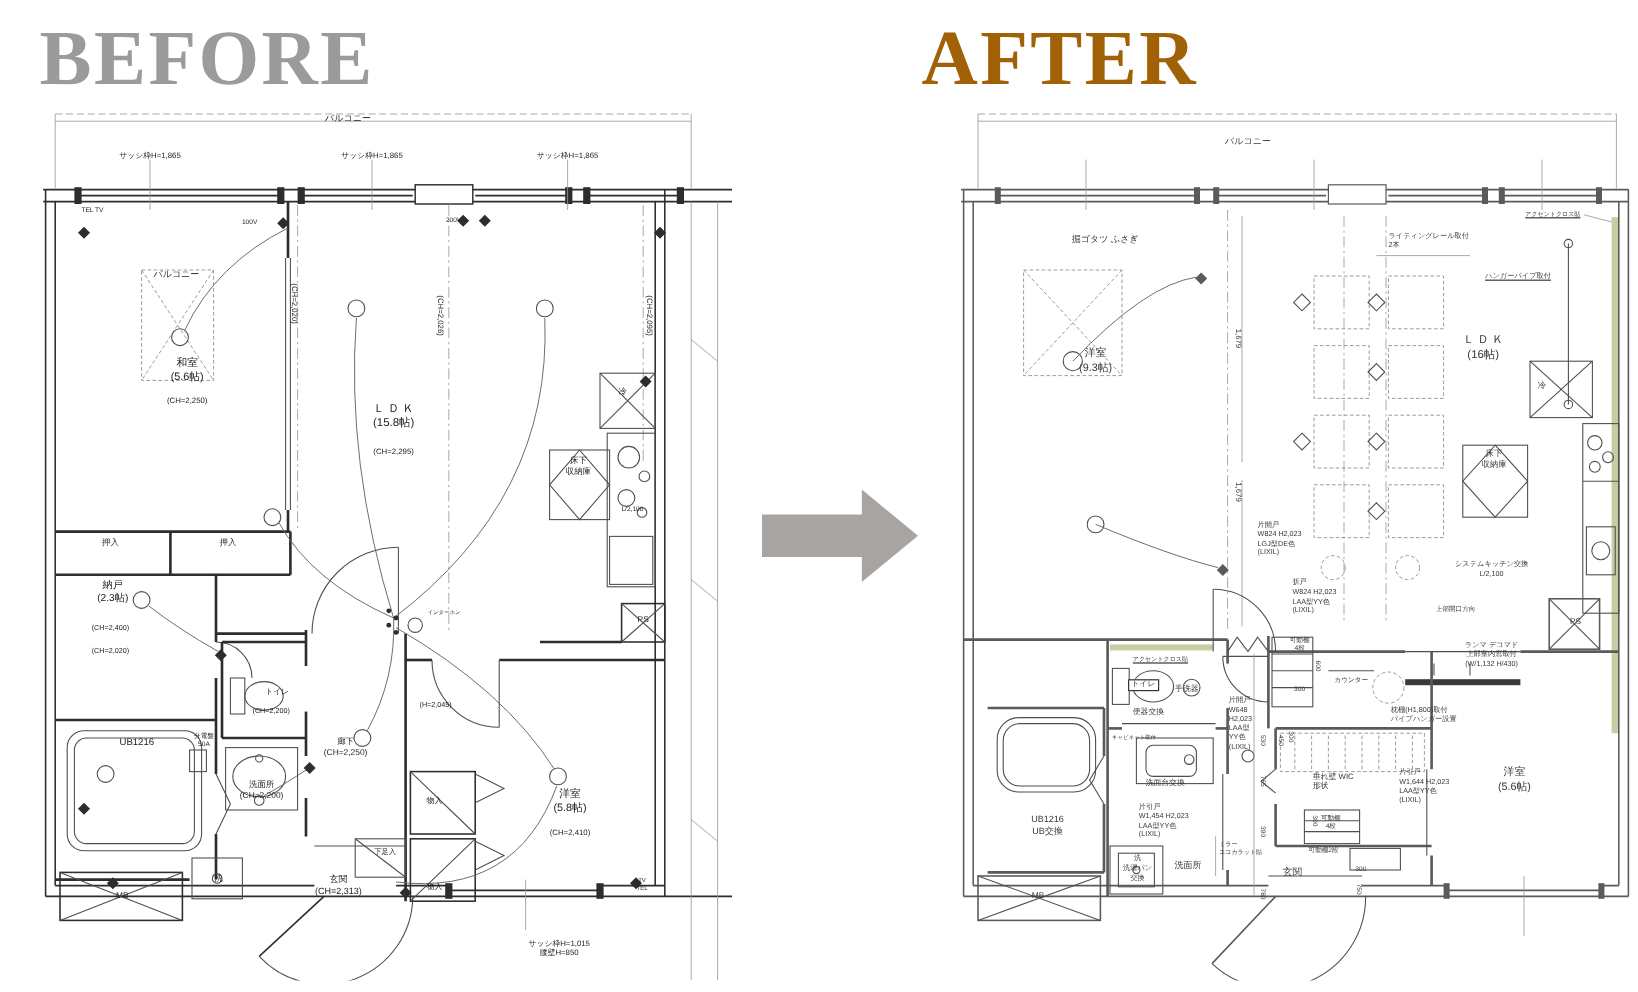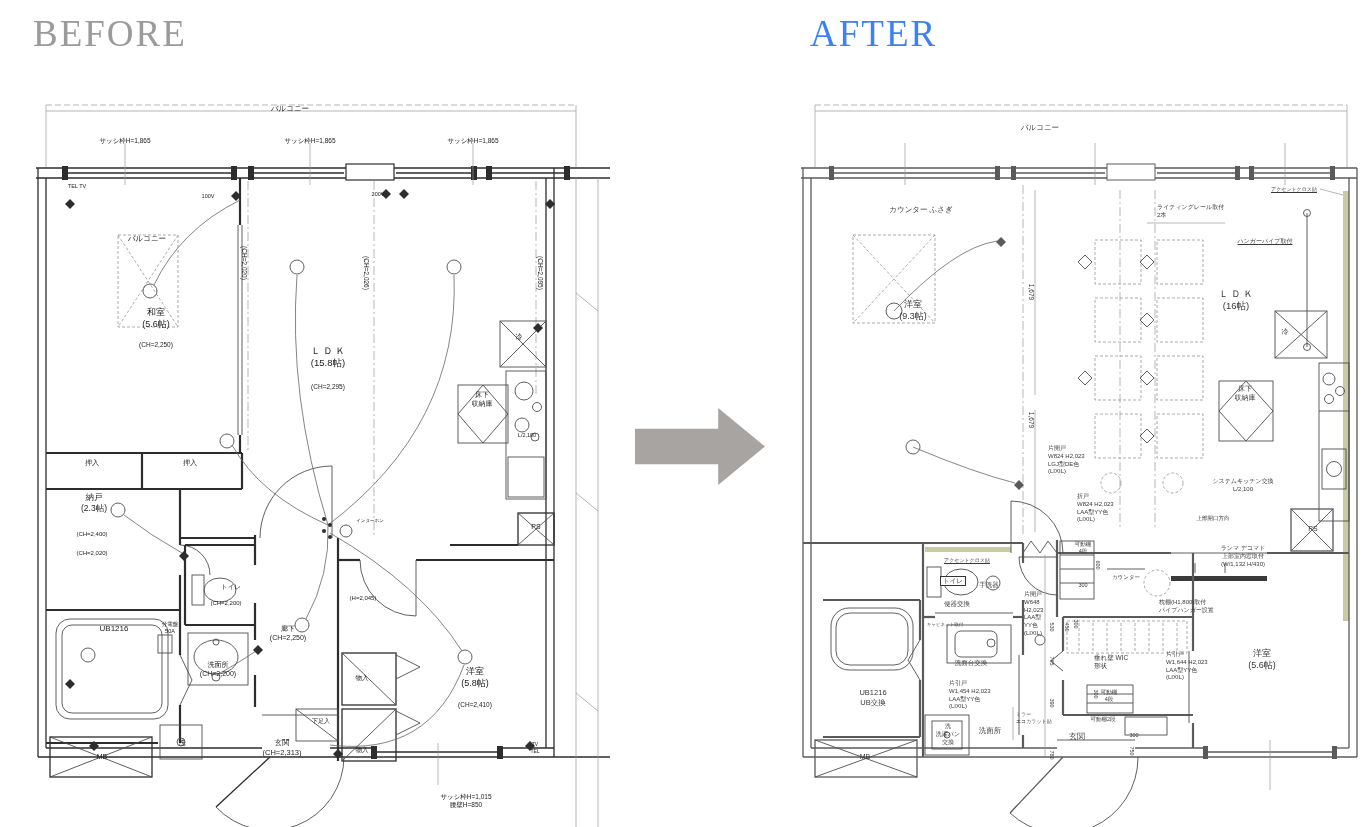--- a/index.html
+++ b/index.html
@@ -1,22 +1,22 @@
 <!DOCTYPE html>
 <html><head>
 <meta charset="utf-8">
 <style>
   html,body{margin:0;padding:0;background:#fff;}
   #stage{position:relative;width:1365px;height:827px;background:#fff;overflow:hidden;
          font-family:"Liberation Sans",sans-serif;}
-  .title{position:absolute;font-family:"Liberation Serif",serif;font-size:37px;
-         letter-spacing:2px;font-weight:400;}
+  .title{position:absolute;font-family:"Liberation Serif",serif;font-size:65px;
+         letter-spacing:2px;font-weight:700;}
   #title-before{left:33px;top:12px;color:#9b9b9b;}
-  #title-after{left:810px;top:12px;color:#3b82f6;}
-  .plan{position:absolute;top:95px;text-decoration:underline;}
+  #title-after{left:768px;top:12px;color:#a16207;}
+  .plan{position:absolute;top:85px;text-decoration:underline;}
   #plan-before{left:30px;width:580px;height:732px;}
   #plan-after{left:795px;width:570px;height:732px;}
   .plan svg{position:absolute;left:0;top:0;}
   .labels{position:absolute;left:0;top:0;width:100%;height:100%;}
   .lbl{position:absolute;font-size:7.5px;line-height:1.3;color:#1c1c1c;
        white-space:pre-line;text-align:center;transform:translateX(-50%);}
   .lbl.L{transform:none;text-align:left;}
   .lbl.V{writing-mode:vertical-rl;transform:translate(-50%,-50%);text-align:center;}
   .lbl.U{text-decoration:underline;}
   .lbl.B{border:0.5px solid #333;padding:0 2px;background:#fff;}
@@ -465,21 +465,21 @@
 
       <line class="sg" x1="218" y1="612" x2="218" y2="645" stroke-width="1.5"></line>
 
       <circle class="sf" cx="245" cy="545" r="5"></circle>
 
       <line class="sg" x1="250" y1="460" x2="250" y2="662" stroke-width="0.4"></line>
     </svg>
     <div class="labels">
         <div class="lbl" style="left: 245px; top: 28px; font-size: 7.5px;">バルコニー</div>
         <div class="lbl U" style="left: 499px; top: 91px; font-size: 5px;">アクセントクロス貼</div>
-        <div class="lbl" style="left: 126px; top: 110px; font-size: 7.5px;">カウンター ふさぎ</div>
+        <div class="lbl" style="left: 126px; top: 110px; font-size: 7.5px;">掘ゴタツ ふさぎ</div>
         <div class="lbl" style="left: 118px; top: 204px; font-size: 9px;">洋室
 (9.3帖)</div>
         <div class="lbl L" style="left: 362px; top: 109px; font-size: 6px;">ライティングレール取付
 2本</div>
         <div class="lbl U" style="left: 470px; top: 143px; font-size: 6px;">ハンガーパイプ取付</div>
         <div class="lbl" style="left: 441px; top: 193px; font-size: 9.5px;">Ｌ Ｄ Ｋ
 (16帖)</div>
         <div class="lbl" style="left: 490px; top: 232px; font-size: 7px;">冷</div>
         <div class="lbl" style="left: 450px; top: 289px; font-size: 7px;">床下
 収納庫</div>

